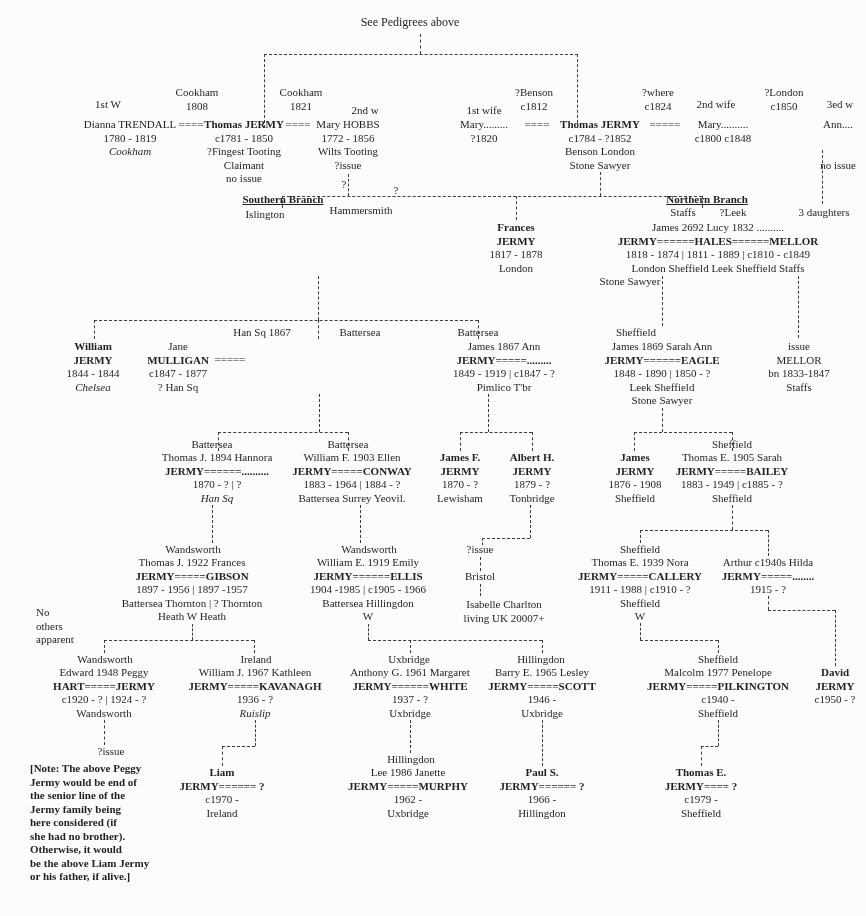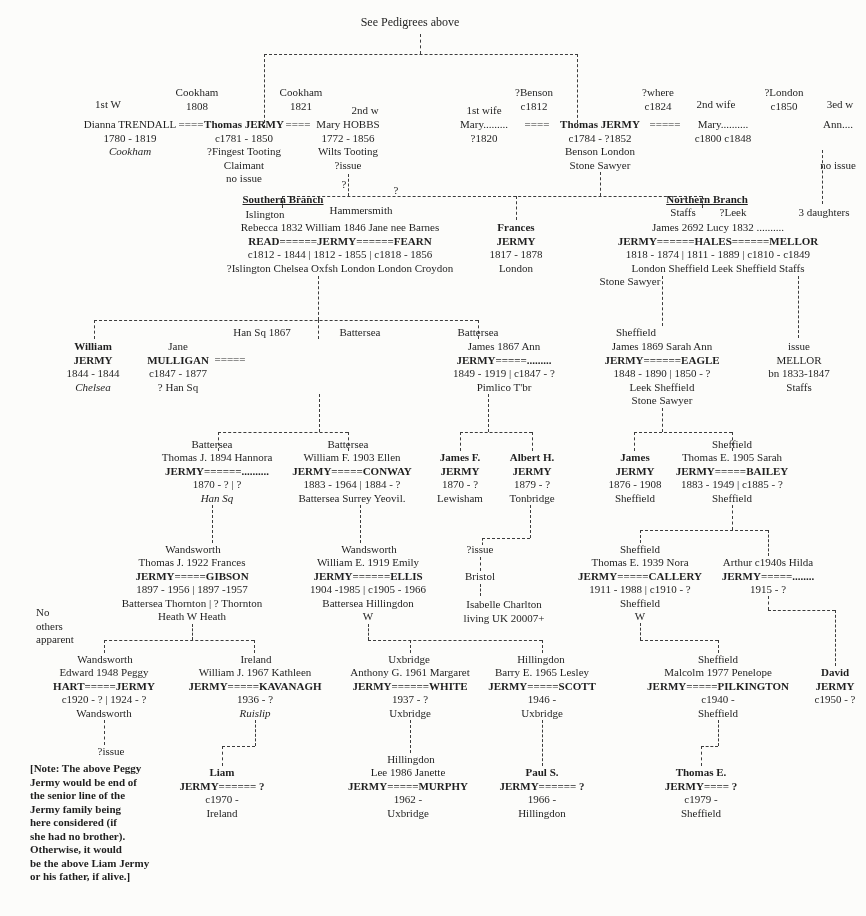--- a/index.html
+++ b/index.html
@@ -117,26 +117,20 @@
       <div class="b u">Southern Branch</div>
     </div>
     <div class="node" style="left: 707px; top: 193px;">
       <div class="b u">Northern Branch</div>
     </div>
     <div class="node" style="left: 265px; top: 208px;">
       <div>Islington</div>
     </div>
     <div class="node" style="left: 361px; top: 204px;">
       <div>Hammersmith</div>
-    </div>
-    <div class="node" style="left: 340px; top: 221px;">
-      <div>Rebecca 1832  William  1846 Jane nee Barnes</div>
-      <div class="b">READ======JERMY======FEARN</div>
-      <div>c1812 - 1844  |  1812 - 1855  |  c1818 - 1856</div>
-      <div>?Islington Chelsea   Oxfsh London   London Croydon</div>
     </div>
     <div class="node" style="left: 516px; top: 221px;">
       <div class="b">Frances</div>
       <div class="b">JERMY</div>
       <div>1817 - 1878</div>
       <div>London</div>
     </div>
     <div class="node" style="left: 683px; top: 206px;">
       <div>Staffs</div>
     </div>

